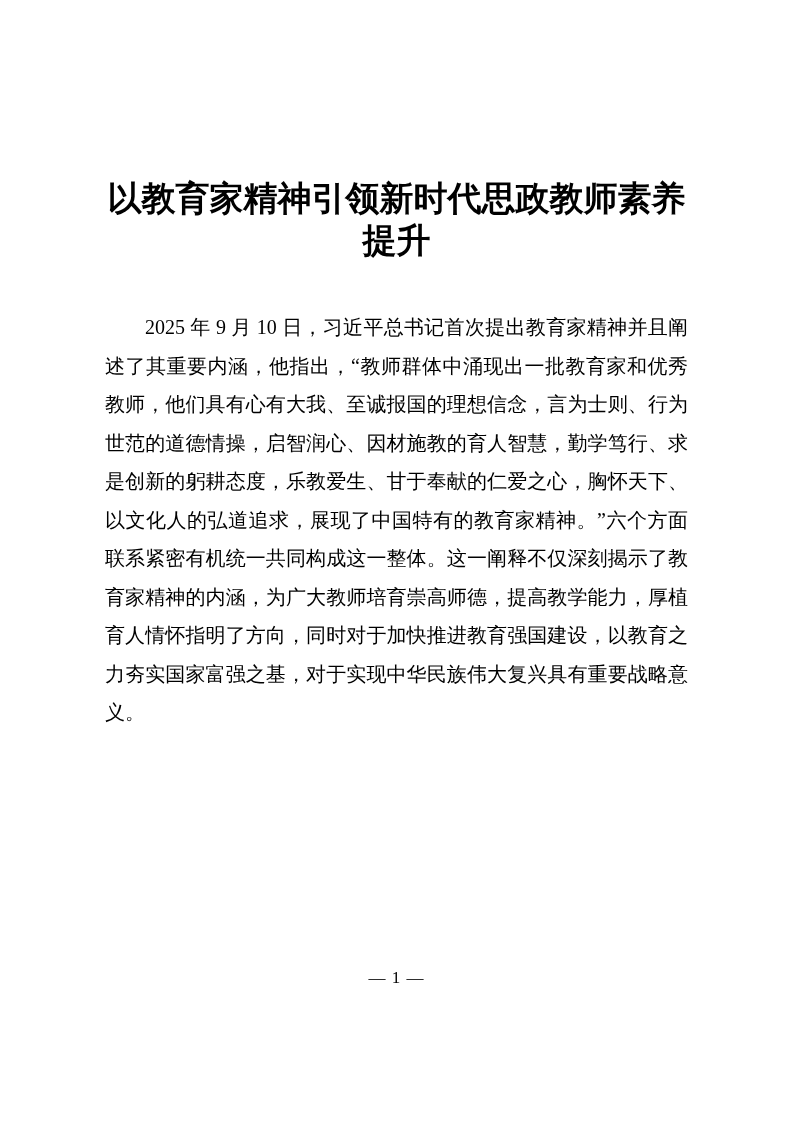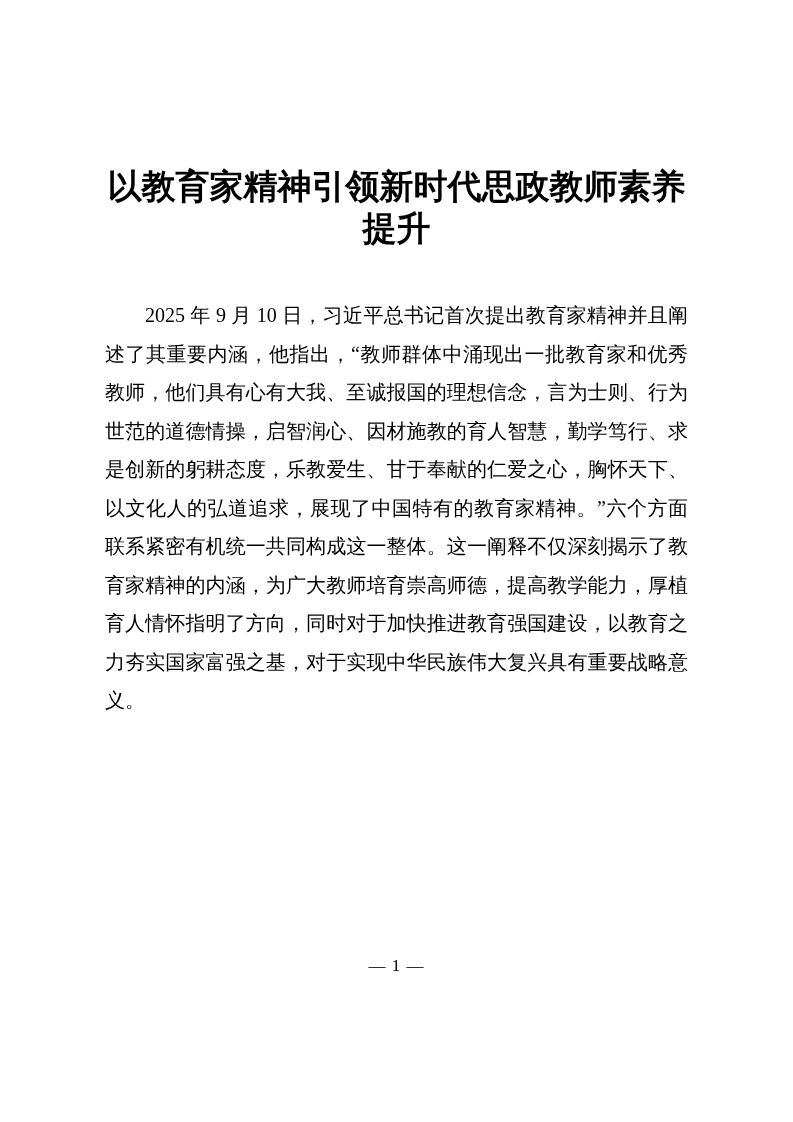--- a/index.html
+++ b/index.html
@@ -5,21 +5,21 @@
   * { margin: 0; padding: 0; box-sizing: border-box; }
 
   html, body {
     background: #ffffff;
   }
 
   .page {
     position: relative;
     width: 793px;
     height: 1034px;
-    margin: 4px auto;
+    margin: 16px auto;
     background: #ffffff;
     color: #000000;
     font-family: "Liberation Serif", "DejaVu Serif", serif;
     padding: 14px 105px;
     overflow: hidden;
   }
 
   .doc-title {
     margin-top: 148px;
     font-size: 34px;

